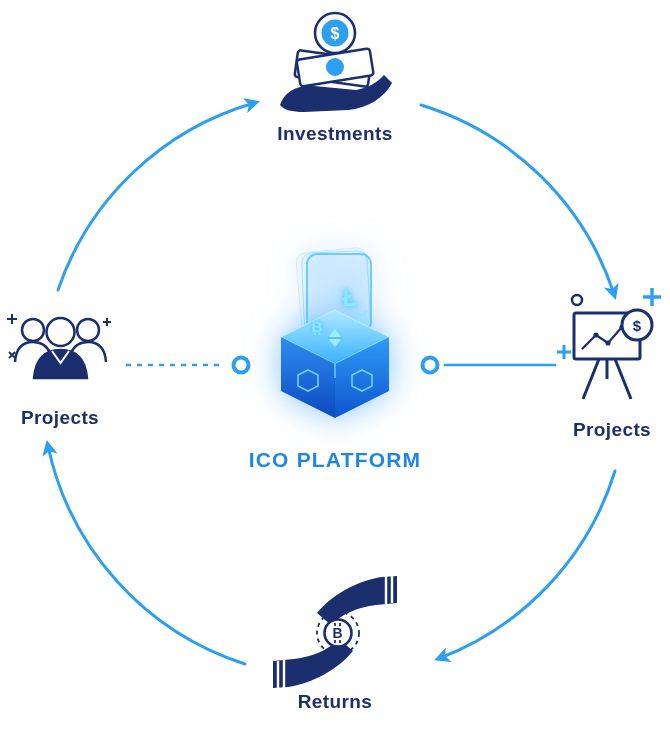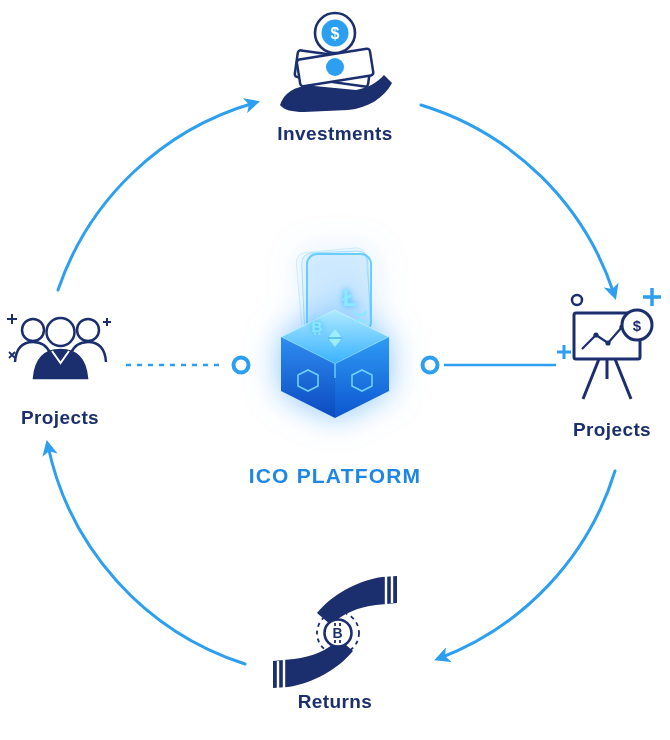--- a/index.html
+++ b/index.html
@@ -35,21 +35,21 @@
   .node-investments .node-label { }
   .node-investors   { left: 0px;   top: 300px; width: 120px; }
   .node-investors .node-label { margin-top: 12px; }
   .node-projects    { left: 552px; top: 283px; width: 120px; }
   .node-projects .node-label { margin-top: 6px; text-align: right; }
   .node-returns     { left: 255px; top: 573px; width: 160px; }
   .node-returns .node-label { }
   .center-node      { left: 225px; top: 246px; width: 220px; position: absolute;
                       display: flex; flex-direction: column; align-items: center; z-index: 2; }
   .center-title {
-    margin-top: 40px;
+    margin-top: 24px;
     font-weight: bold;
     font-size: 21px;
     letter-spacing: 1.2px;
     color: #1E87E5;
     text-align: center;
     white-space: nowrap;
   }
   .icon text {
     font-family: "Liberation Sans", sans-serif;
     font-weight: bold;

